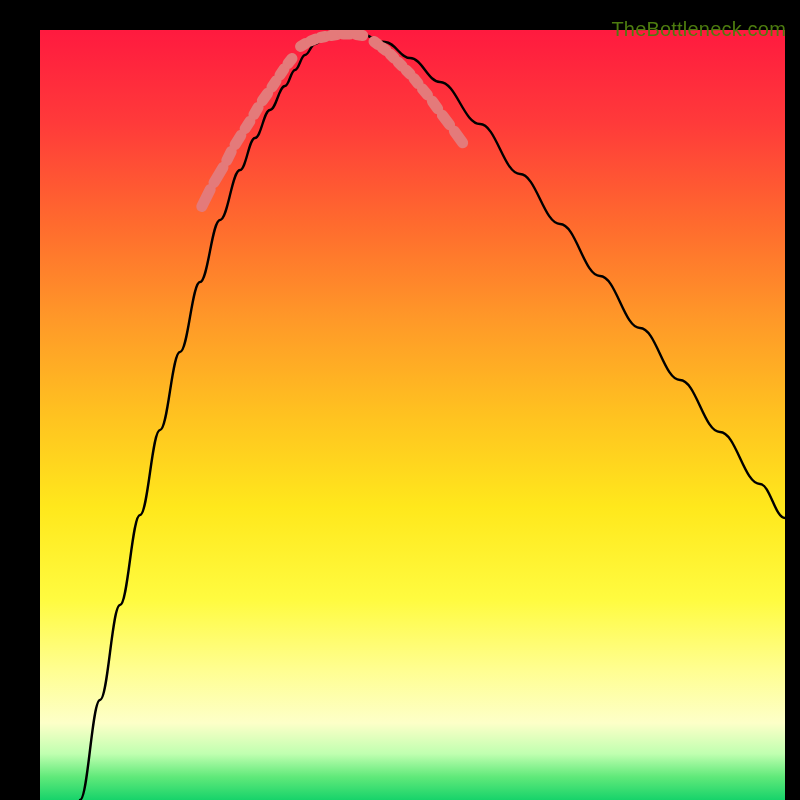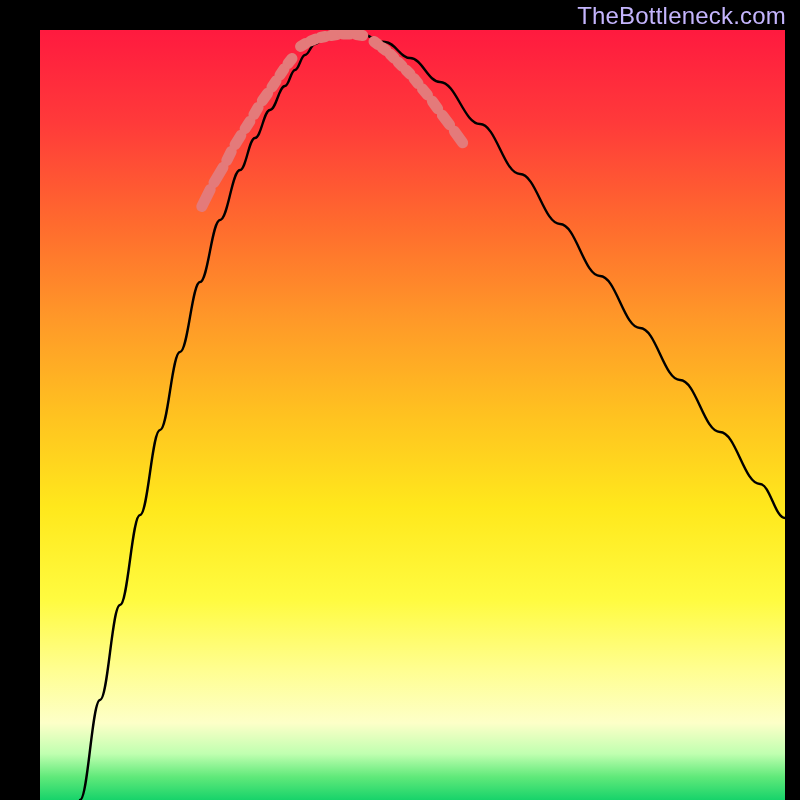--- a/index.html
+++ b/index.html
@@ -42,24 +42,24 @@
       #ffe81c 62%,
       #fffb40 74%,
       #fffe90 83%,
       #fdffc8 90%,
       #c0ffb0 94%,
       #60e97a 97%,
       #17d36a 100%);
   }
   .watermark {
     position: absolute;
-    top: 2px;
+    top: 18px;
     right: 14px;
-    color: #c4b5fd;
-    font-size: 24px;
+    color: #4d7c0f;
+    font-size: 20px;
     font-weight: 500;
     letter-spacing: 0.2px;
     pointer-events: none;
   }
   svg.curves {
     position: absolute;
     left: 0;
     top: 0;
     width: 100%;
     height: 100%;

